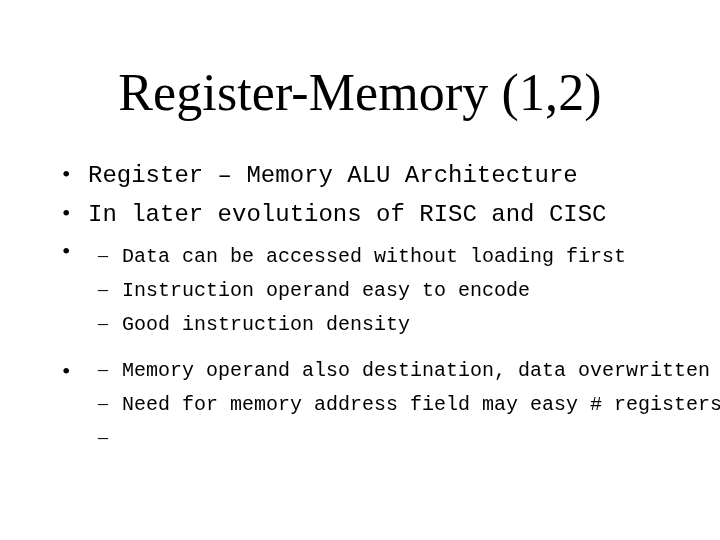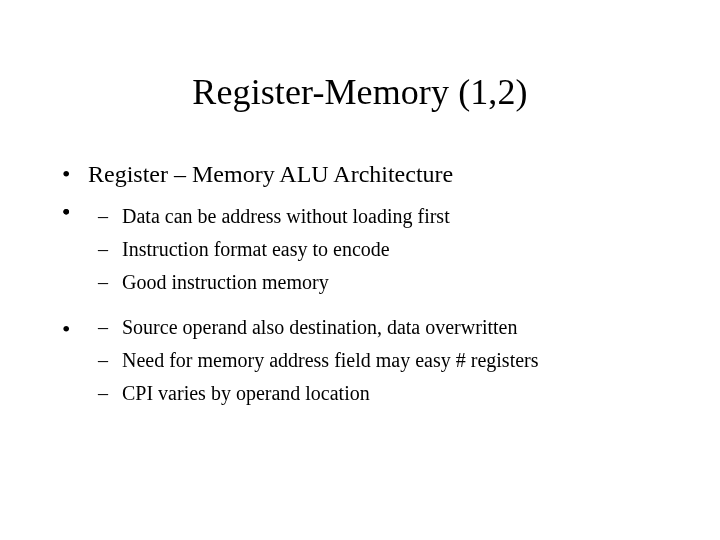--- a/index.html
+++ b/index.html
@@ -30,21 +30,21 @@
     position: absolute;
     left: 54px;
     top: 62px;
     width: 612px;
     height: 62px;
     display: flex;
     align-items: center;
     justify-content: center;
   }
   .slide-title {
-    font-size: 36px;
+    font-size: 52px;
     line-height: 1.1;
     font-weight: normal;
     color: #000000;
     text-align: center;
     margin: 0;
     white-space: nowrap;
     letter-spacing: 0.1px;
   }
 
   
@@ -95,20 +95,21 @@
     left: 44px;
     top: 0;
     font-size: 20px;
     line-height: 33px;
     font-family: "Liberation Serif", "DejaVu Serif", serif;
   }
 
   .bullet-text {
     display: inline;
     white-space: nowrap;
+    font-family: Liberation Mono, monospace;
   }
 
   
   li.group-gap-top {
     margin-top: 12px;
   }
   li.group-gap-small {
     margin-top: 6px;
   }
 </style>
@@ -117,25 +118,25 @@
 
 <div class="slide">
 
   <div class="title-area">
     <h1 class="slide-title">Register-Memory (1,2)</h1>
   </div>
 
   <div class="body-area">
     <ul class="bullets" id="bullet-list">
         <li class="bullet lvl1"><span class="marker">•</span><span class="bullet-text">Register – Memory ALU Architecture</span></li>
+        <li class="bullet lvl1"><span class="marker">•</span><span class="bullet-text">In later evolutions of RISC and CISC</span></li>
         <li class="bullet lvl1"><span class="marker">•</span></li>
-        <li class="bullet lvl1"><span class="marker">•</span></li>
-        <li class="bullet lvl2 group-gap-small"><span class="marker">–</span><span class="bullet-text">Data can be address without loading first</span></li>
-        <li class="bullet lvl2"><span class="marker">–</span><span class="bullet-text">Instruction format easy to encode</span></li>
-        <li class="bullet lvl2"><span class="marker">–</span><span class="bullet-text">Good instruction memory</span></li>
+        <li class="bullet lvl2 group-gap-small"><span class="marker">–</span><span class="bullet-text">Data can be accessed without loading first</span></li>
+        <li class="bullet lvl2"><span class="marker">–</span><span class="bullet-text">Instruction operand easy to encode</span></li>
+        <li class="bullet lvl2"><span class="marker">–</span><span class="bullet-text">Good instruction density</span></li>
         <li class="bullet lvl1 group-gap-top"><span class="marker">•</span></li>
-        <li class="bullet lvl2 group-gap-small"><span class="marker">–</span><span class="bullet-text">Source operand also destination, data overwritten</span></li>
+        <li class="bullet lvl2 group-gap-small"><span class="marker">–</span><span class="bullet-text">Memory operand also destination, data overwritten</span></li>
         <li class="bullet lvl2"><span class="marker">–</span><span class="bullet-text">Need for memory address field may easy # registers</span></li>
-        <li class="bullet lvl2"><span class="marker">–</span><span class="bullet-text">CPI varies by operand location</span></li>
+        <li class="bullet lvl2"><span class="marker">–</span></li>
       </ul>
   </div>
 
 </div>
 
 </body></html>

